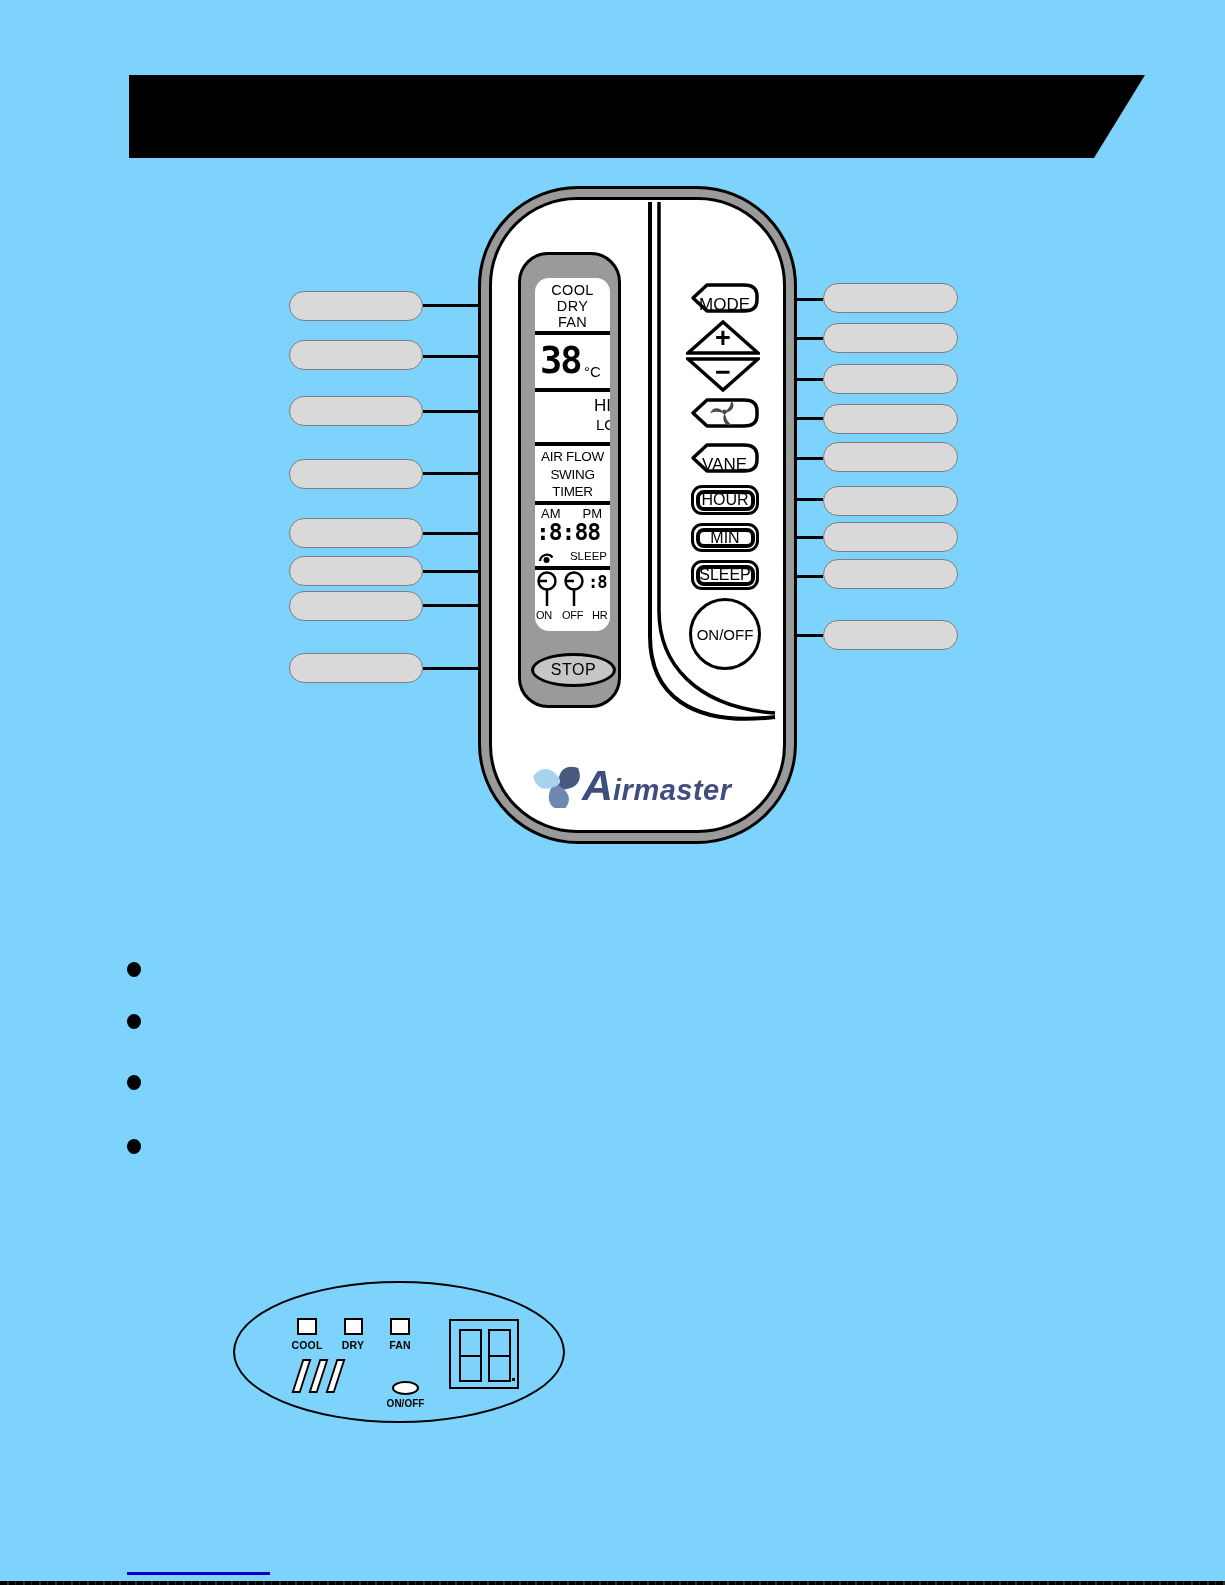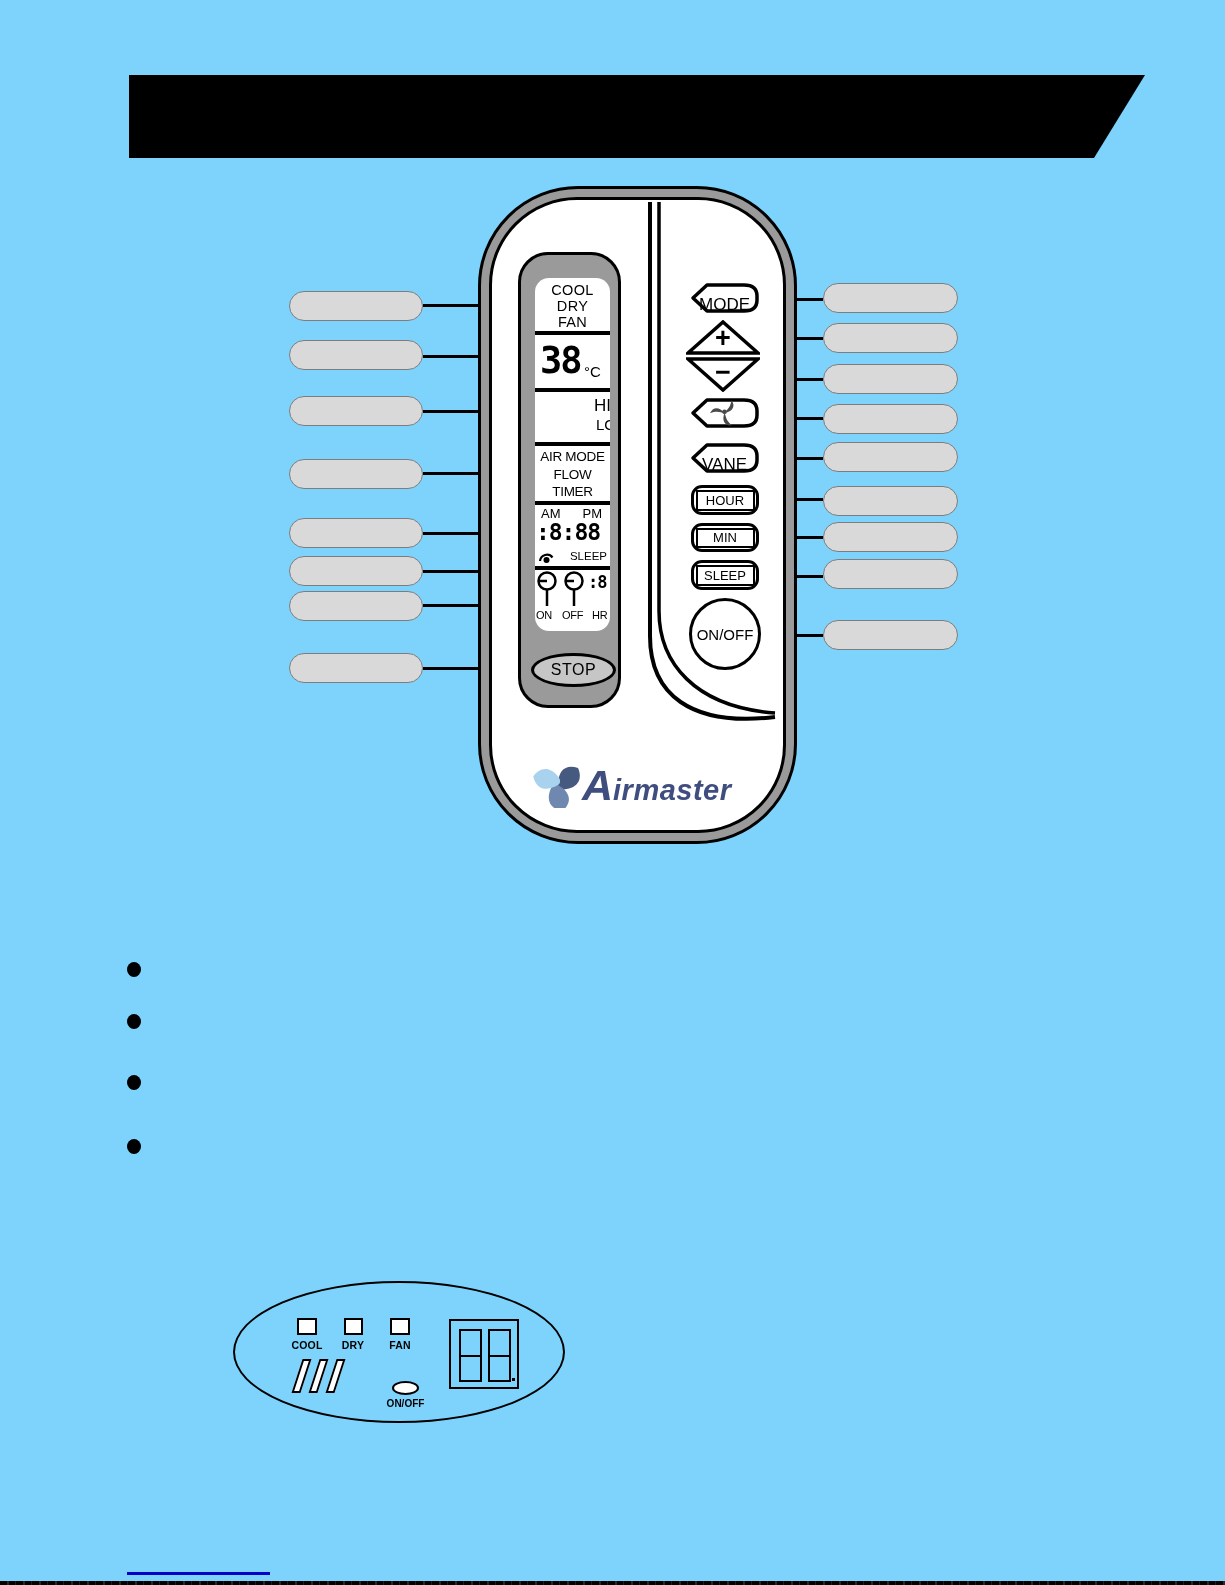--- a/index.html
+++ b/index.html
@@ -58,22 +58,22 @@
   .tagbtn { position:absolute; width:69px; height:44px; }
   .tagbtn svg { position:absolute; inset:0; }
   .b-mode { left:212px; top:97px; }
   .b-fan  { left:212px; top:212px; height:32px; }
   .b-vane { left:212px; top:257px; }
   .diamond { position:absolute; left:208px; top:134px; width:74px; height:72px; }
   .diamond svg { position:absolute; inset:0; }
   .d-plus  { position:absolute; left:0; top:4px;  width:74px; height:28px; display:flex; align-items:center; justify-content:center; font-size:27px; font-weight:bold; }
   .d-minus { position:absolute; left:0; top:38px; width:74px; height:28px; display:flex; align-items:center; justify-content:center; font-size:27px; font-weight:bold; }
   .dblbtn { position:absolute; left:213px; width:68px; height:30px; border:3px solid #000; border-radius:11px; background:#fff; }
-  .dblbtn .inner { position:absolute; inset:1.5px; border:2px solid #000000; border-radius:0;
-    display:flex; align-items:center; justify-content:center; font-size:13px; }
+  .dblbtn .inner { position:absolute; inset:1.5px; border:4px solid #000000; border-radius:8px;
+    display:flex; align-items:center; justify-content:center; font-size:16px; }
   .b-hour { top:299px; } .b-min { top:337px; height:29px; } .b-sleep { top:374px; }
   .b-onoff { position:absolute; left:211px; top:412px; width:72px; height:72px; border:3.5px solid #000;
     border-radius:50%; background:#fff; display:flex; align-items:center; justify-content:center; font-size:15px; }
   
   .logo { position:absolute; left:55px; top:574px; height:50px; }
   .logo-swirl { position:absolute; left:0; top:2px; width:50px; height:46px; }
   .logo-text { position:absolute; left:49px; top:0px; width:180px; white-space:nowrap;
     font-style:italic; font-weight:bold; color:#3f4e7e; }
   .logo-text .cap { font-size:43px; line-height:50px; }
   .logo-text .rest { font-size:29px; letter-spacing:.5px; }
@@ -148,22 +148,22 @@
           <span class="temp-digits seg">38</span>
           <span class="temp-unit">°C</span>
         </div>
 
         <div class="lcd-sec sec-fanspeed">
           <div class="fs-hi">HI</div>
           <div class="fs-low">LOW</div>
         </div>
 
         <div class="lcd-sec sec-airflow">
-          <div>AIR MODE</div>
-          <div>FLOW</div>
+          <div>AIR FLOW</div>
+          <div>SWING</div>
           <div>TIMER</div>
         </div>
 
         <div class="lcd-sec sec-time">
           <div class="ampm">
             <span class="am">AM</span>
             <span class="pm">PM</span>
           </div>
           <div class="time-digits seg">:8:88</div>
           <div class="sleep-row">

